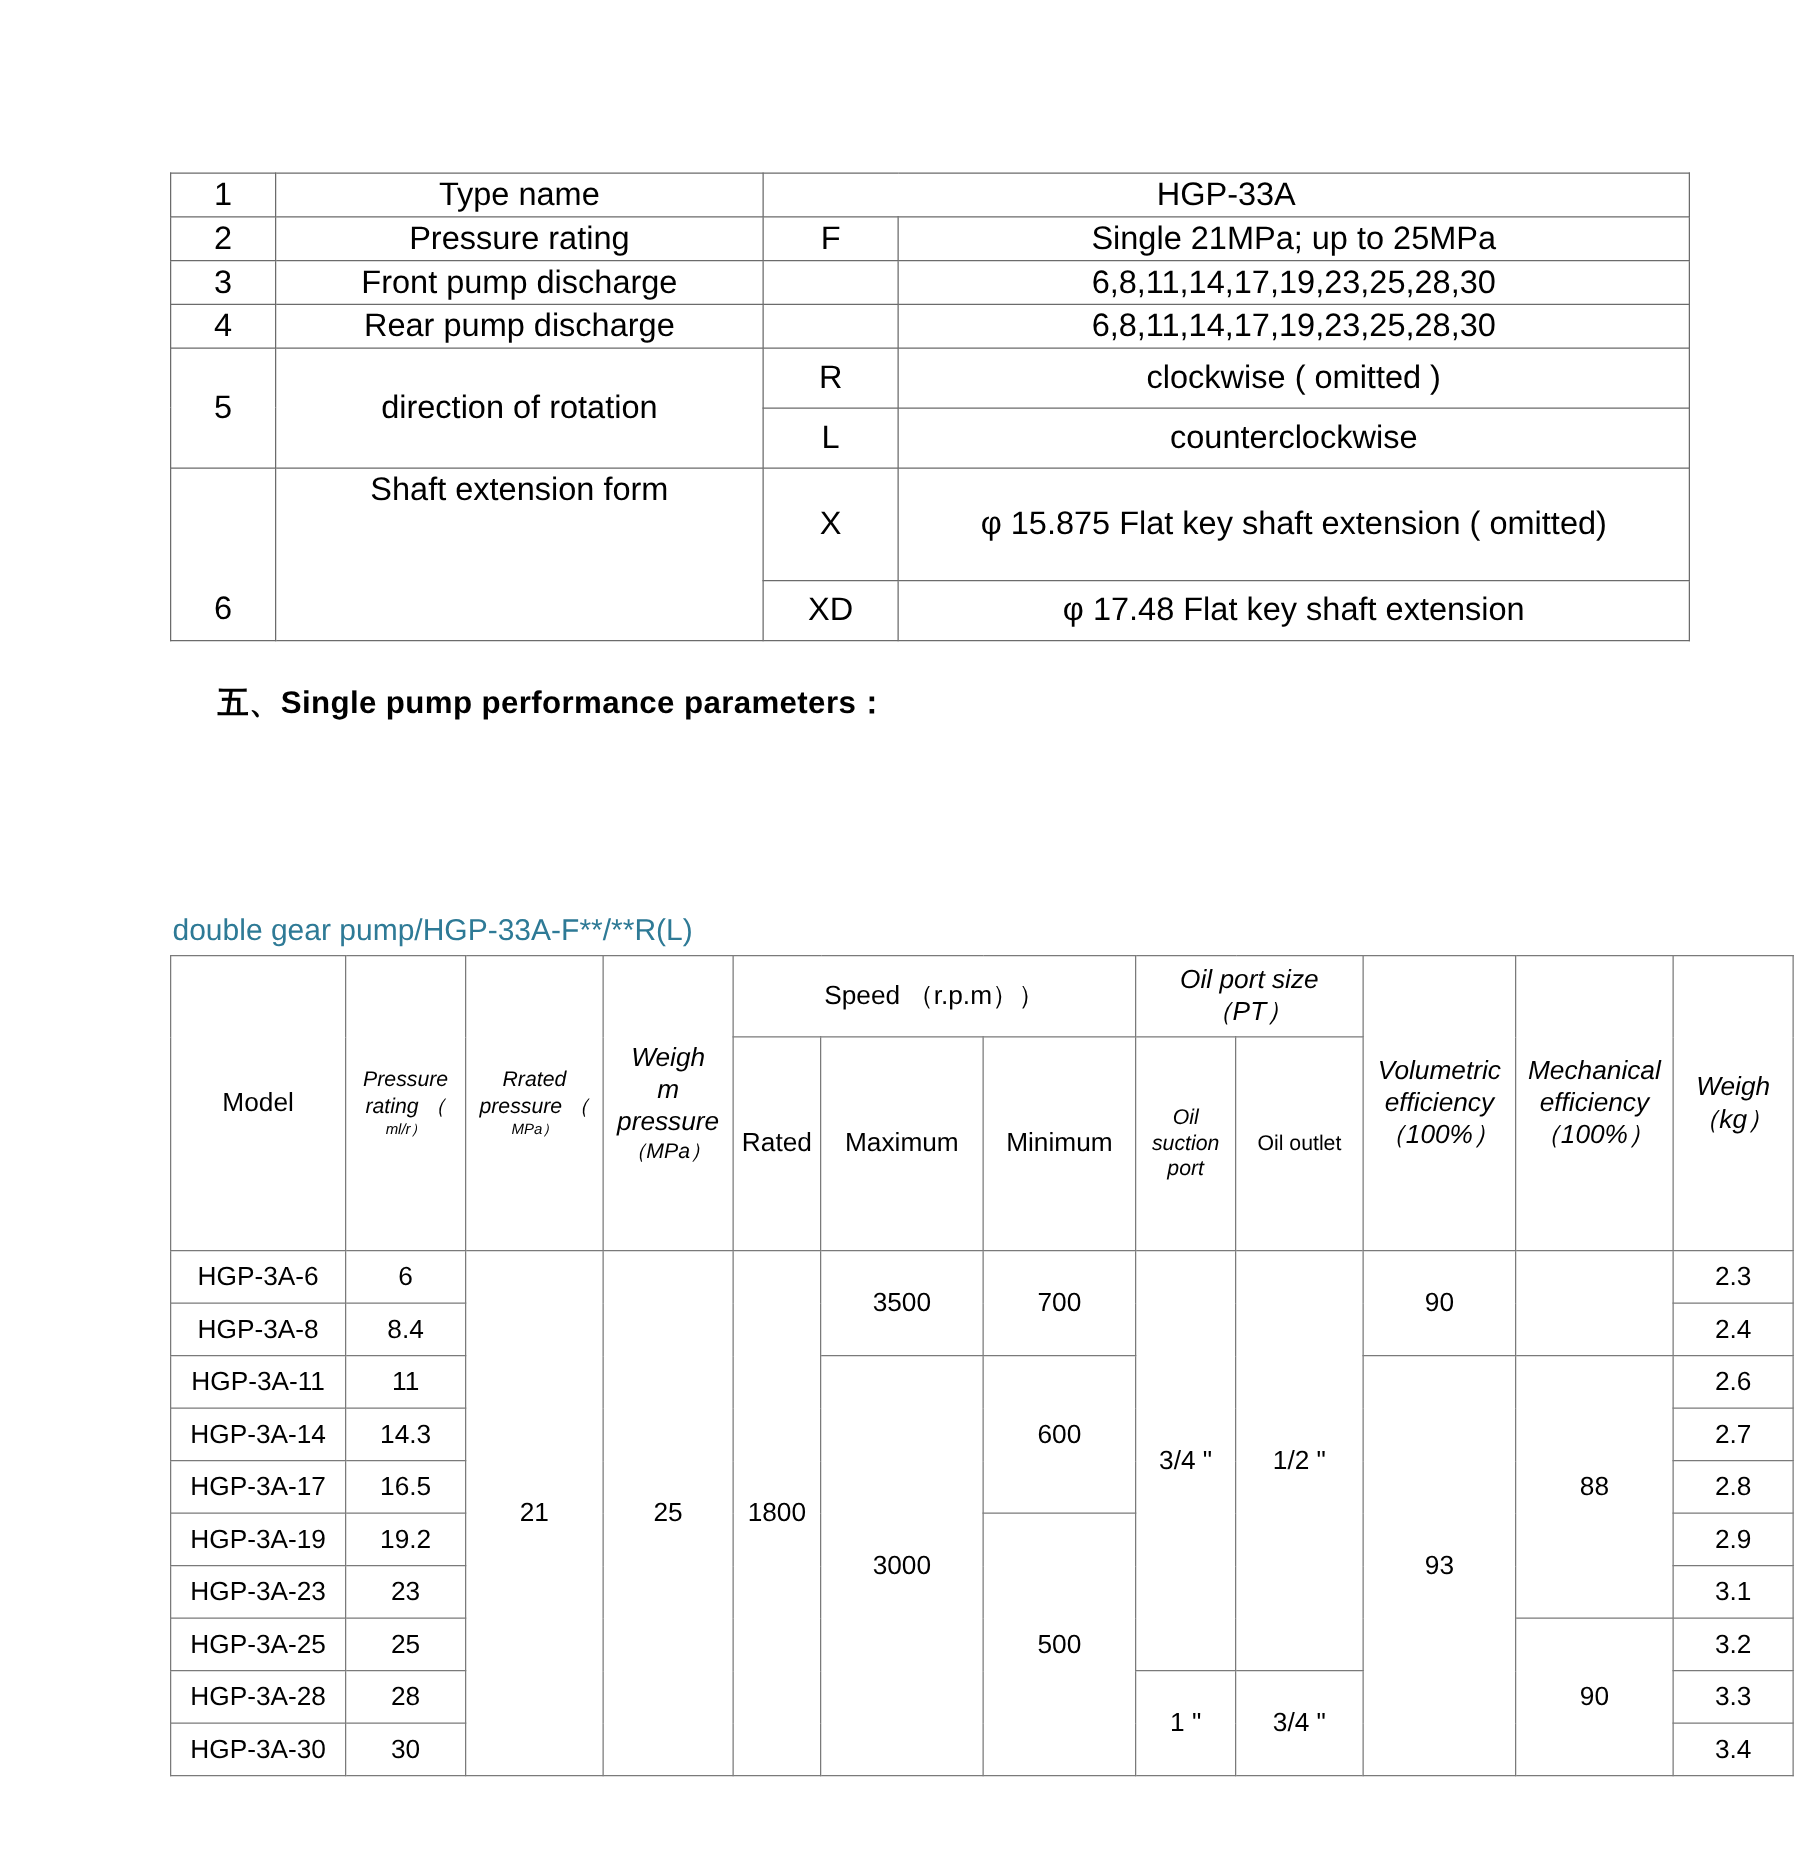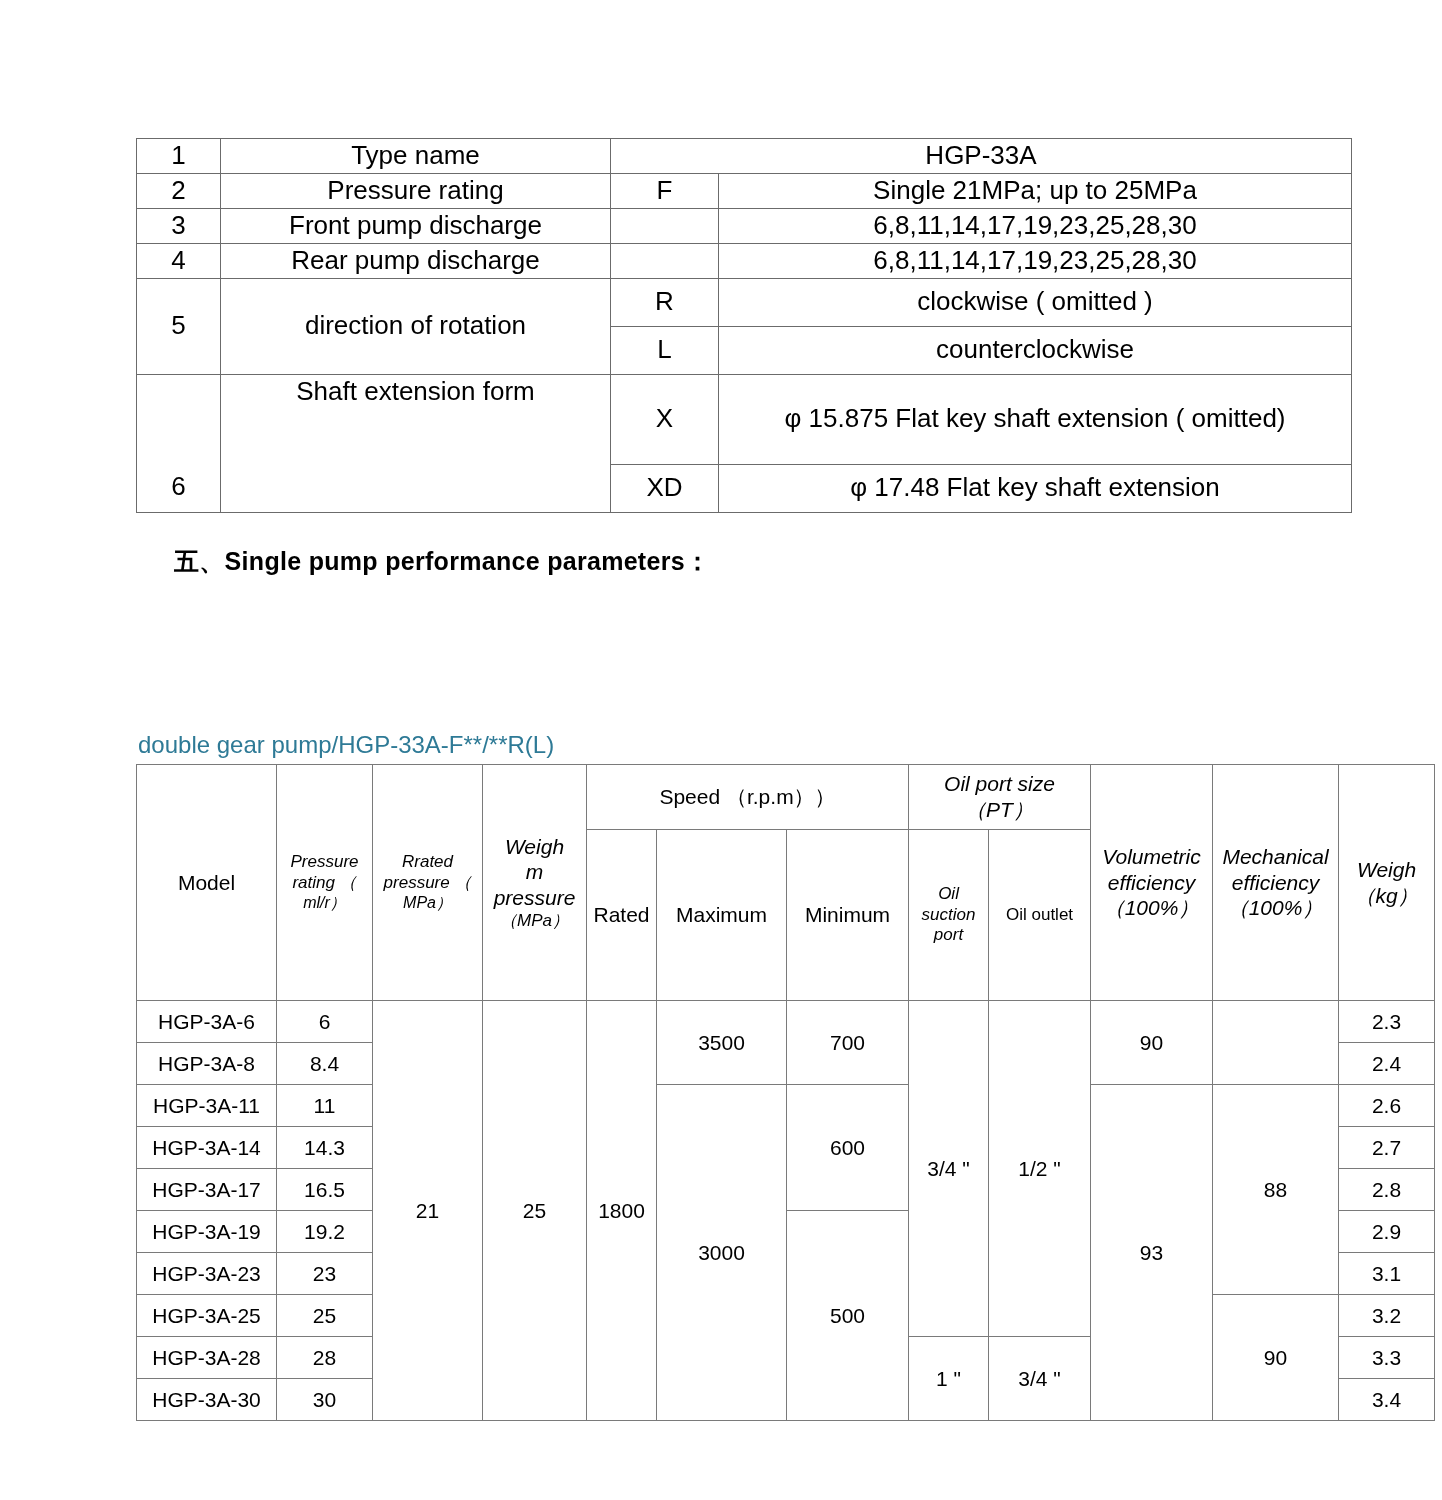--- a/index.html
+++ b/index.html
@@ -89,21 +89,21 @@
     text-align: center;
     vertical-align: middle;
     padding: 1px 2px;
     line-height: 1.22;
     font-family: "Liberation Sans", sans-serif;
   }
   table.t2 thead td {
     height: 168px;
   }
   .t2 .hdr-small { font-size: 17px; }
-  .t2 .hdr-tiny  { font-size: 16px; }
+  .t2 .hdr-tiny  { font-size: 12px; }
   .t2 .body-row td { height: 39px; }
 
   .t2 .w-model { width: 140px; }
   .t2 .w-press { width: 96px; }
   .t2 .w-rated { width: 110px; }
   .t2 .w-maxp  { width: 104px; }
   .t2 .w-srat  { width: 70px; }
   .t2 .w-smax  { width: 130px; }
   .t2 .w-smin  { width: 122px; }
   .t2 .w-suct  { width: 80px; }

